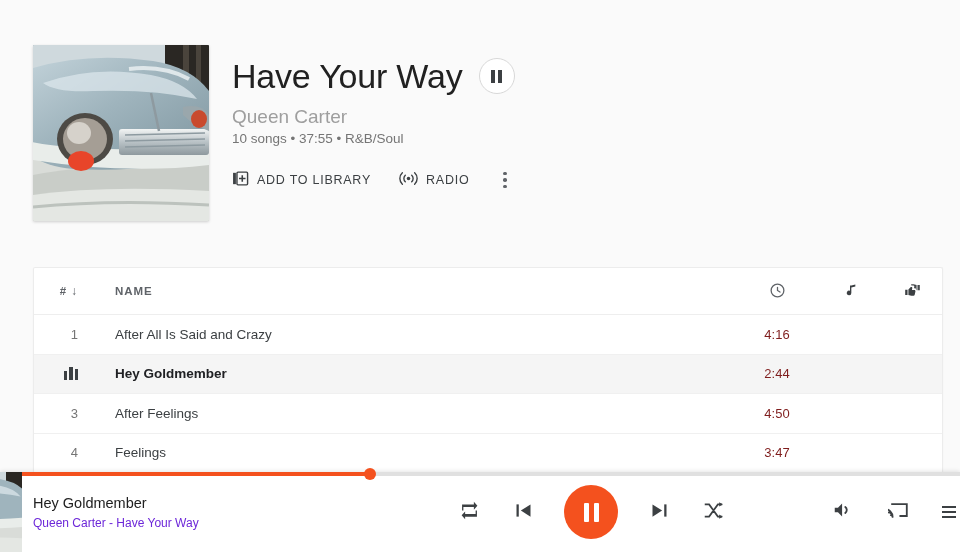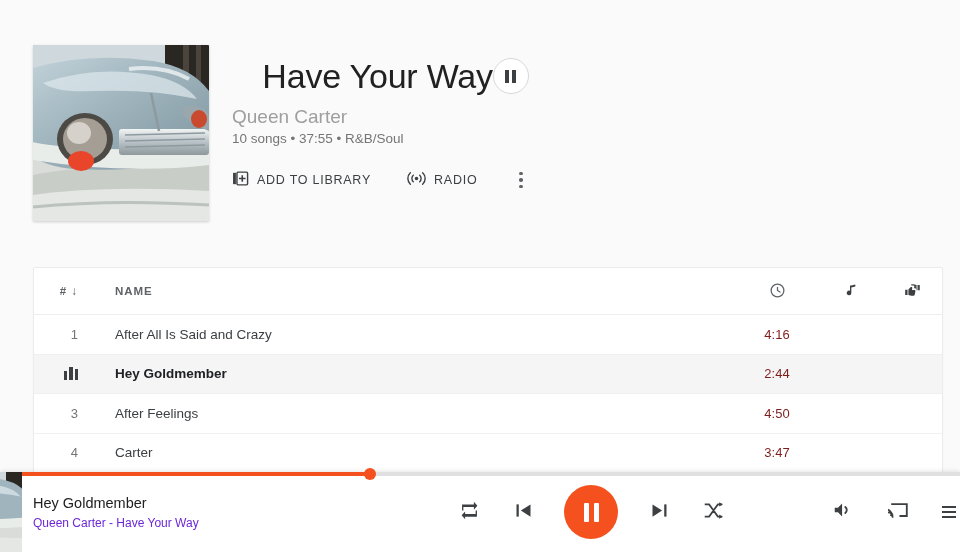--- a/index.html
+++ b/index.html
@@ -37,21 +37,21 @@
   .album-art svg { display: block; width: 100%; height: 100%; }
 
   .album-info {
     padding-left: 23px;
     padding-top: 10px;
   }
 
   .title-row {
     display: flex;
     align-items: center;
-    justify-content: flex-end;
+    gap: 16px;
   }
 
   .album-title {
     font-size: 34px;
     font-weight: 400;
     line-height: 42px;
     color: #212121;
     letter-spacing: -0.2px;
   }
 
@@ -89,21 +89,21 @@
     font-size: 13.5px;
     color: #757575;
     margin-top: 4px;
     line-height: 18px;
   }
 
   .album-actions {
     display: flex;
     align-items: center;
     margin-top: 18px;
-    gap: 8px;
+    gap: 0;
   }
 
   .action-btn {
     display: flex;
     align-items: center;
     gap: 8px;
     font-size: 12.5px;
     font-weight: 500;
     letter-spacing: .75px;
     color: #3c4043;
@@ -503,21 +503,21 @@
       </div>
       <div class="track-row">
         <div class="tnum">3</div>
         <div class="tname">After Feelings</div>
         <div class="tdur">4:50</div>
         <div class="tspacer"></div>
         <div class="tspacer2"></div>
       </div>
       <div class="track-row">
         <div class="tnum">4</div>
-        <div class="tname">Carter</div>
+        <div class="tname">Feelings</div>
         <div class="tdur">3:47</div>
         <div class="tspacer"></div>
         <div class="tspacer2"></div>
       </div>
     </div>
 </div>
 
 <div class="player">
 
   <div class="progress-track">

